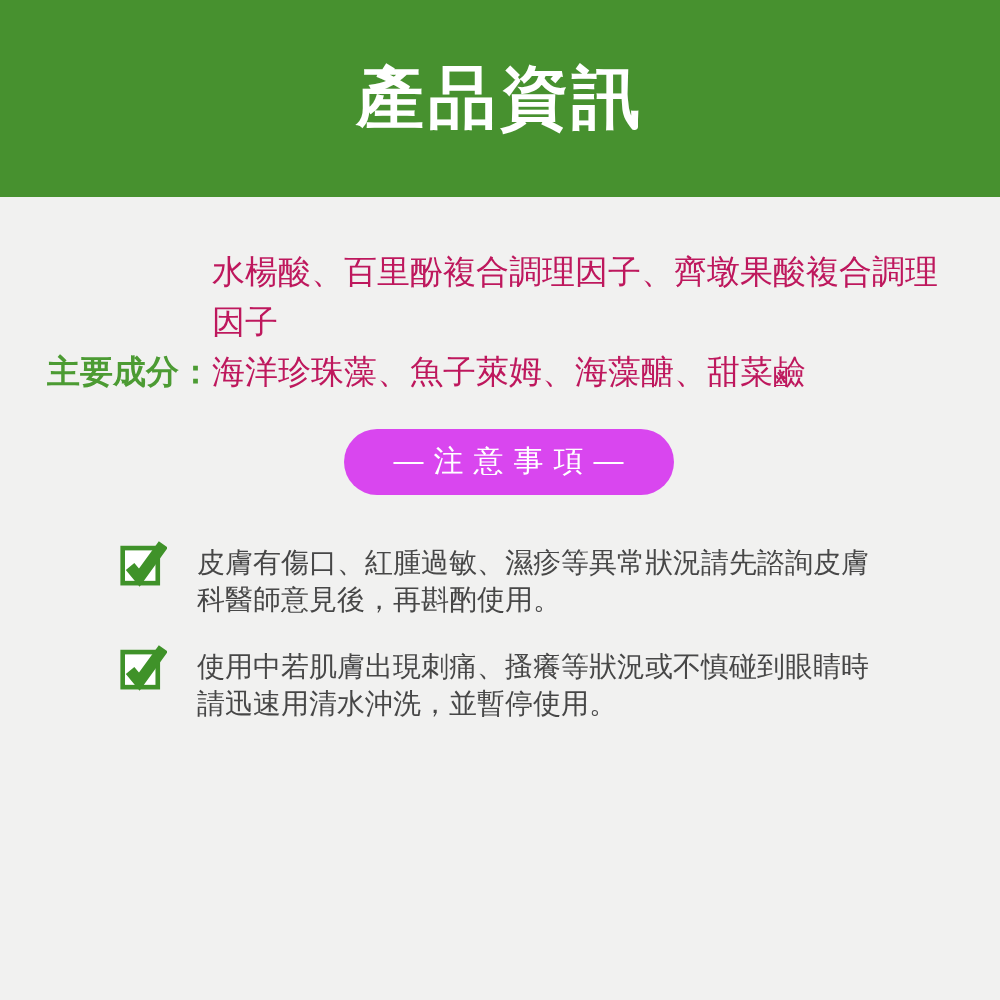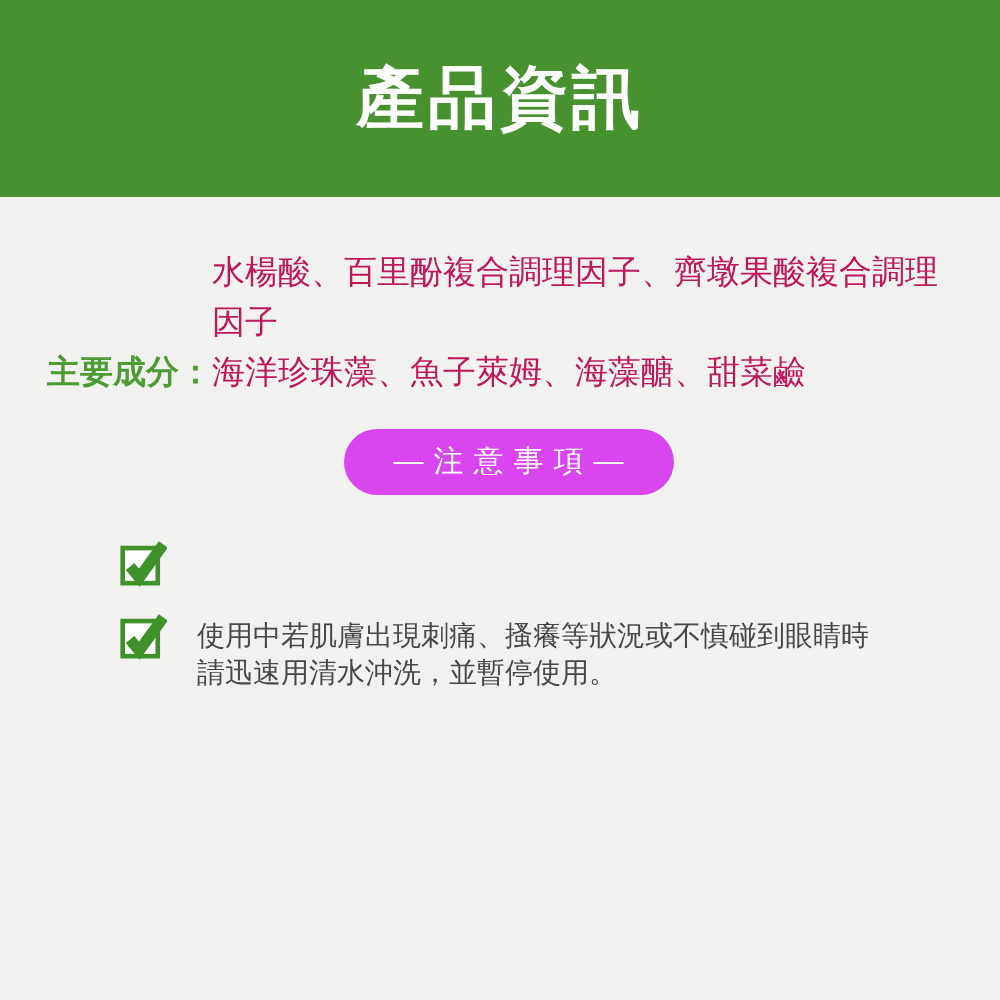--- a/index.html
+++ b/index.html
@@ -98,20 +98,22 @@
 
     <div class="checklist">
 
       <div class="check-item">
         <span class="check-icon">
           <svg viewBox="0 0 52 54" width="48" height="52">
             <rect x="4" y="13" width="38" height="38" fill="#FFFFFF" stroke="#3F9229" stroke-width="5"></rect>
             <path d="M12 33 L22 45 L48 9" fill="none" stroke="#3F9229" stroke-width="12"></path>
           </svg>
         </span>
+        <div class="check-text">皮膚有傷口、紅腫過敏、濕疹等異常狀況請先諮詢皮膚
+科醫師意見後，再斟酌使用。</div>
       </div>
 
       <div class="check-item">
         <span class="check-icon">
           <svg viewBox="0 0 52 54" width="48" height="52">
             <rect x="4" y="13" width="38" height="38" fill="#FFFFFF" stroke="#3F9229" stroke-width="5"></rect>
             <path d="M12 33 L22 45 L48 9" fill="none" stroke="#3F9229" stroke-width="12"></path>
           </svg>
         </span>
         <div class="check-text">使用中若肌膚出現刺痛、搔癢等狀況或不慎碰到眼睛時

